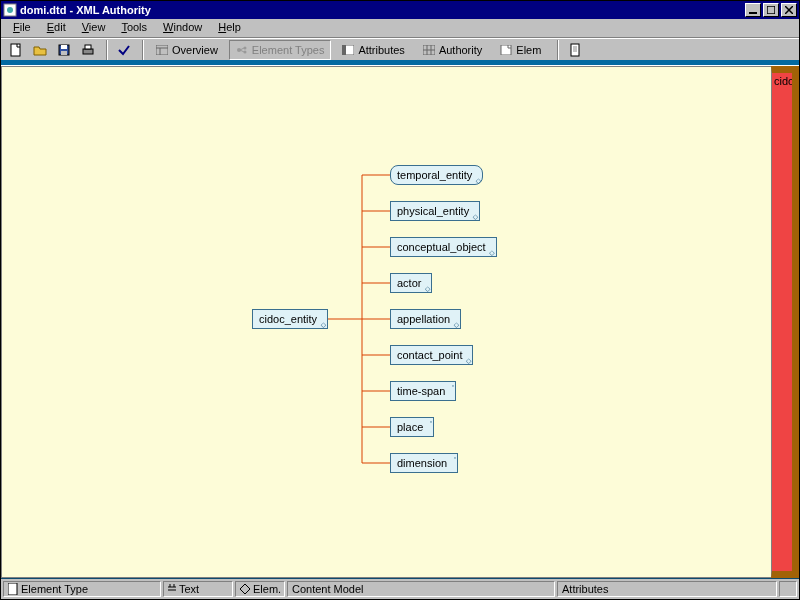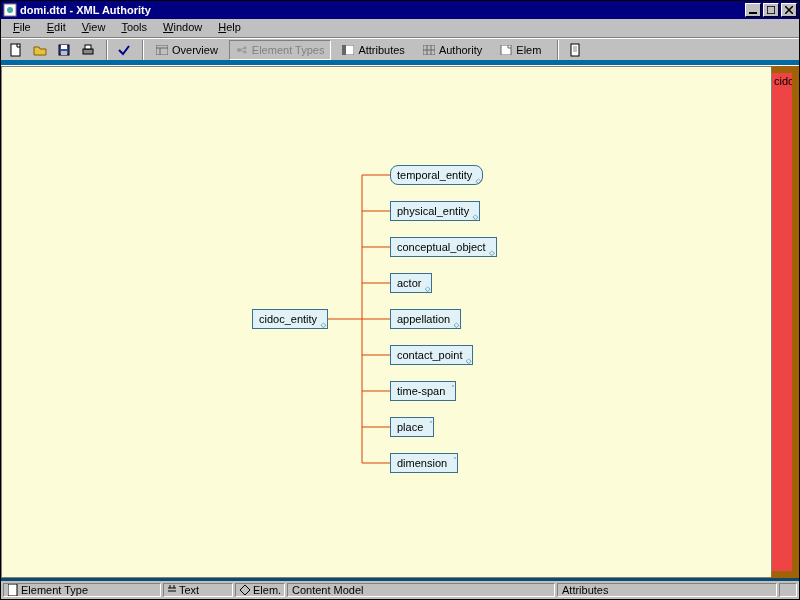--- a/index.html
+++ b/index.html
@@ -32,21 +32,21 @@
 .canvas { flex:1; background:#fdfcd8; position:relative; border:1px solid #808080; border-right:none; overflow:hidden; }
 .side-strip { width:28px; background:#ef4444; border:7px solid #a16207; border-left:1px solid #808080; overflow:hidden; font-size:11px; padding:2px; }
 
 
 .node { position:absolute; background:#e0f2f7; border:1px solid #3a6f8f; padding:3px 10px 3px 6px; font-size:11px; color:#000; white-space:nowrap; }
 .node .handle { position:absolute; right:1px; bottom:0px; font-size:7px; color:#3a6f8f; line-height:7px; }
 .node .handle2 { position:absolute; right:1px; top:0px; font-size:7px; color:#3a6f8f; line-height:7px; }
 svg.connectors { position:absolute; left:0; top:0; width:100%; height:100%; pointer-events:none; }
 
 
-.statusbar { height:21px; background:#c0c0c0; border-top:3px solid #0c4a6e; display:flex; align-items:stretch; }
+.statusbar { height:21px; background:#c0c0c0; border-top:1px solid #0c4a6e; display:flex; align-items:stretch; }
 .status-cell { border:1px solid #808080; border-top-color:#808080; border-left-color:#808080; border-right-color:#fff; border-bottom-color:#fff; margin:2px 0 2px 2px; padding:1px 4px; display:flex; align-items:center; gap:3px; font-size:11px; }
 .status-cell.end { width:18px; margin-right:2px; }
 
 
 svg { display:block; }
 </style>
 </head>
 <body>
 
 <div class="window">

